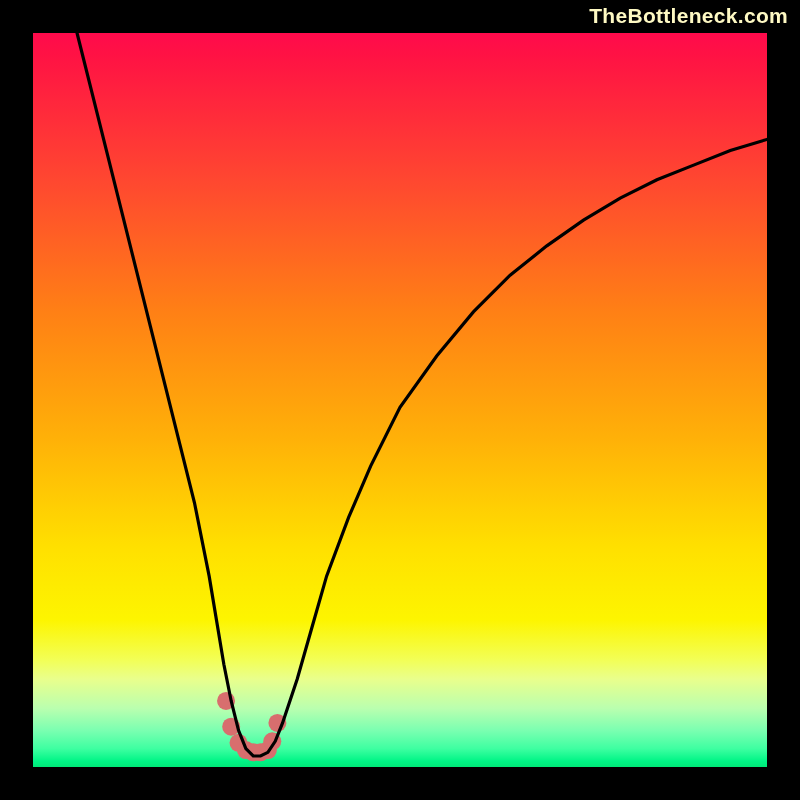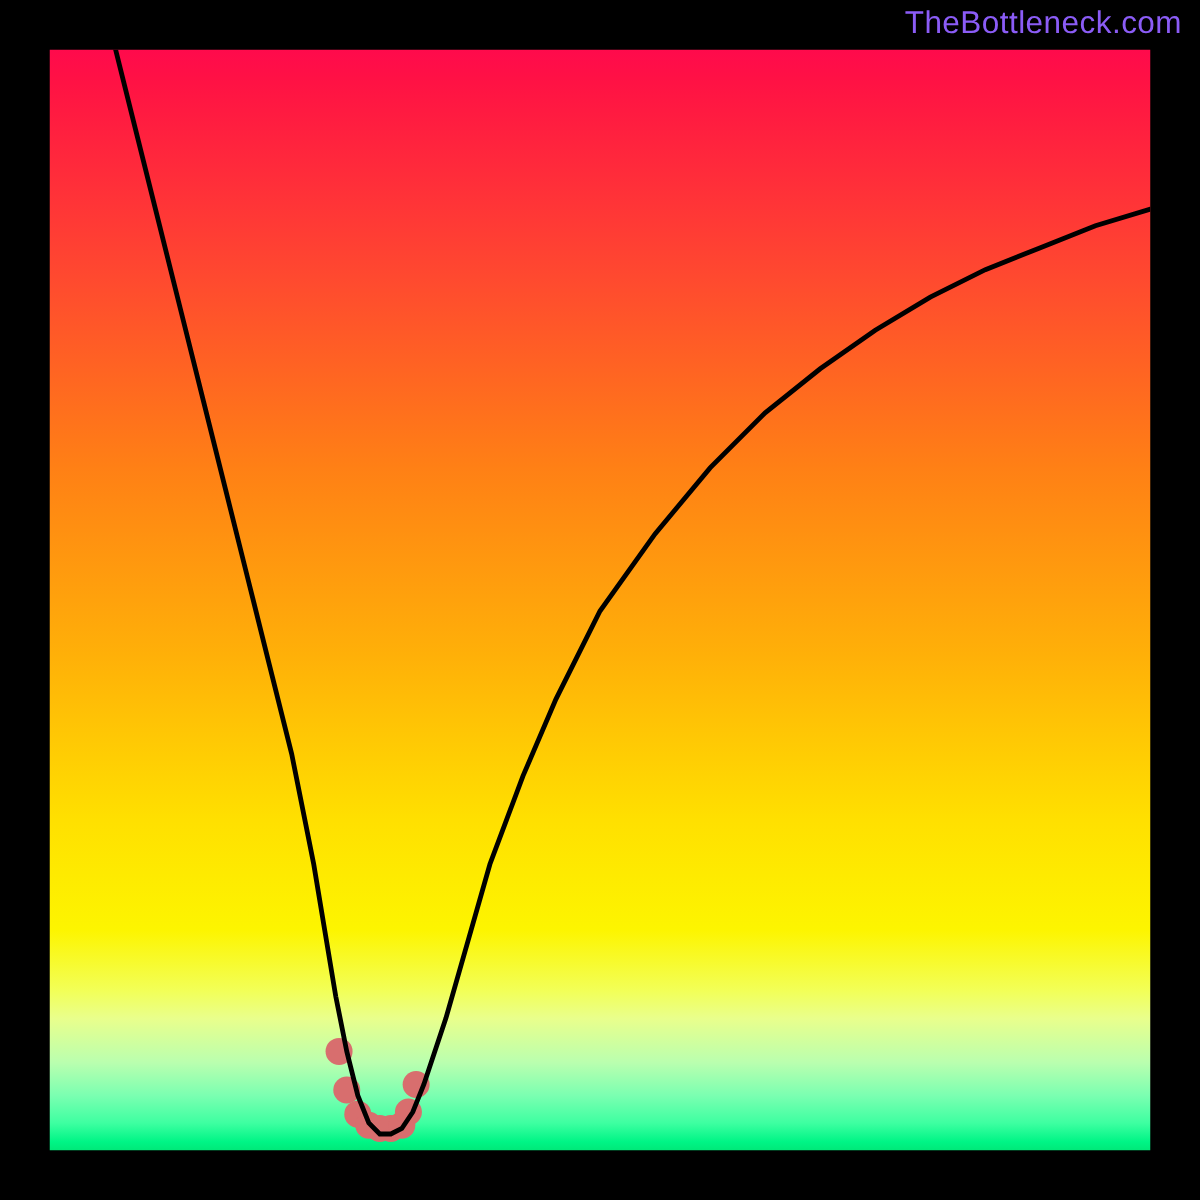--- a/index.html
+++ b/index.html
@@ -49,22 +49,22 @@
       #00f586 99.2%,
       #00e878 100%
     );
   }
   .watermark {
     position: absolute;
     top: 4px;
     right: 12px;
     font-family: Arial, Helvetica, sans-serif;
     font-size: 21px;
-    font-weight: 400;
-    color: #8b5cf6;
+    font-weight: 700;
+    color: #fef9c3;
     letter-spacing: 0.3px;
   }
   svg.overlay {
     position: absolute;
     top: 0;
     left: 0;
   }
 </style>
 </head>
 <body>

